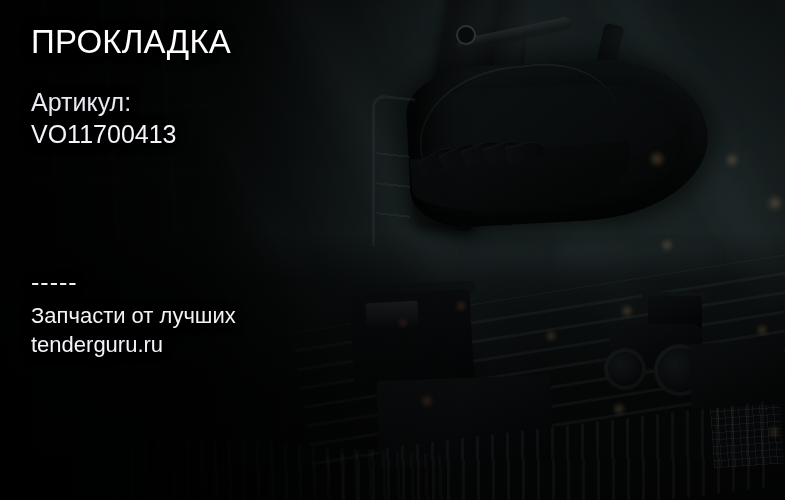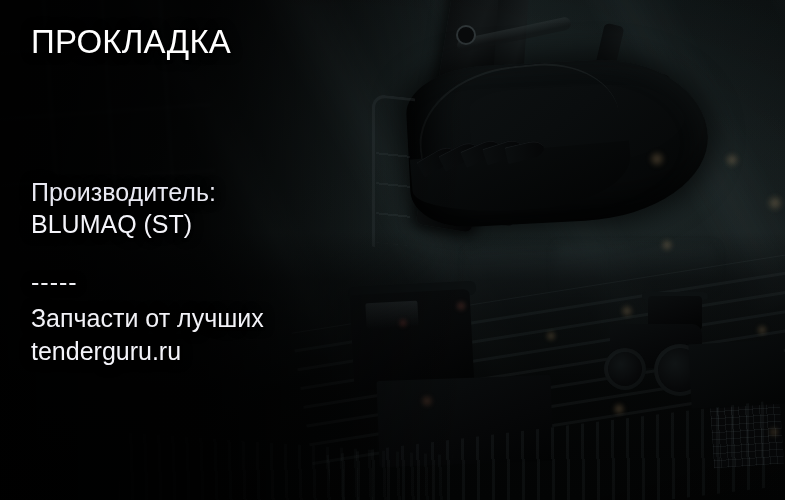--- a/index.html
+++ b/index.html
@@ -409,21 +409,21 @@
   .divider {
     position: absolute;
     top: 268px;
     font-size: 25px;
     letter-spacing: 1px;
     color: #f0f0f5;
   }
   .promo {
     position: absolute;
     top: 302px;
-    font-size: 25px;
+    font-size: 22px;
     line-height: 1.30;
   }
   .promo span { display: block; }
   .promo .site { color: #f4f4fa; }
 </style>
 </head>
 <body>
 
 <div class="card">
 
@@ -487,25 +487,25 @@
     <div class="bokeh b12"></div>
   </div>
 
   <div class="scrim"></div>
   <div class="vignette"></div>
 
   <div class="content">
 
     <div class="txt title">ПРОКЛАДКА</div>
 
-
-    <div class="field f-maker">
-      <span class="txt label">Производитель:</span>
-      <span class="txt value">BLUMAQ (ST)</span>
+    <div class="field f-article">
+      <span class="txt label">Артикул:</span>
+      <span class="txt value">VO11700413</span>
     </div>
+
 
     <div class="txt divider">-----</div>
 
     <div class="promo">
       <span class="txt">Запчасти от лучших</span>
       <span class="txt site">tenderguru.ru</span>
     </div>
 
   </div>
 </div>

